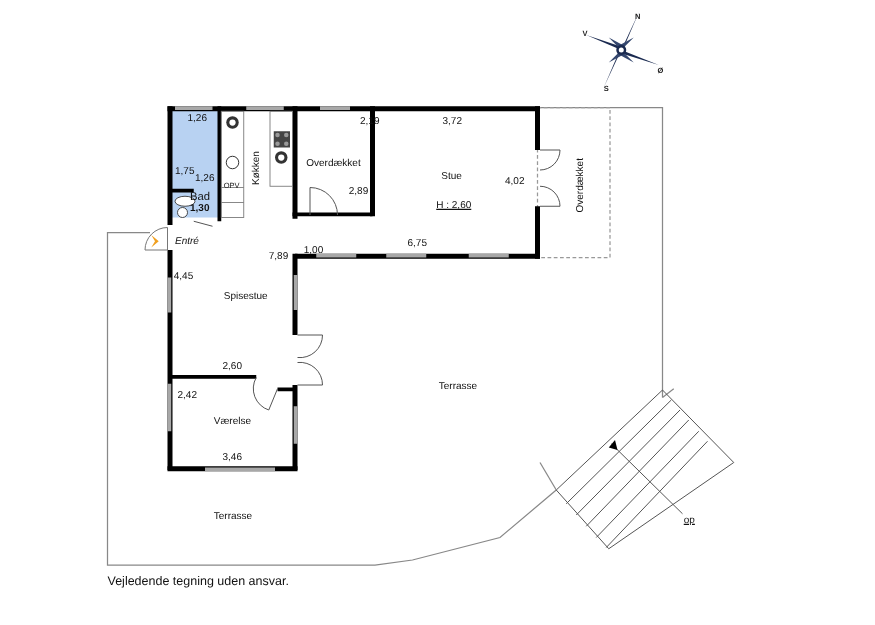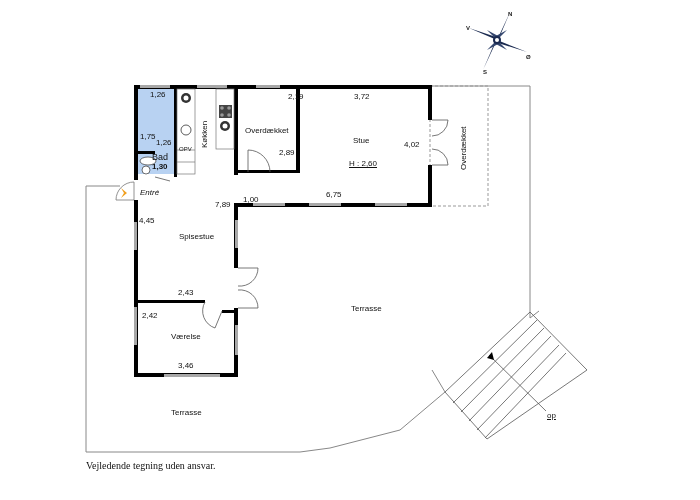--- a/index.html
+++ b/index.html
@@ -1,20 +1,20 @@
 <!DOCTYPE html>
 <html><head>
 <meta charset="utf-8">
 <style>
   html, body { margin:0; padding:0; background:#ffffff; }
   body { width:700px; height:500px; position:relative; overflow:hidden; font-family:"Liberation Sans", sans-serif; }
   svg { position:absolute; left:0; top:0; }
   .lbl { position:absolute; font-size:8px; color:#111; white-space:nowrap; line-height:1; font-family:"Liberation Sans", sans-serif; }
   .lbl.v { transform:rotate(-90deg); transform-origin:left top; }
-  .caption { position:absolute; left:86px; top:460px; font-size:10px; color:#111; font-family:Liberation Serif, serif; }
+  .caption { position:absolute; left:86px; top:460px; font-size:10px; color:#111; font-family:Liberation Sans, sans-serif; }
   .compass-lbl { position:absolute; font-size:6px; font-weight:bold; color:#222; }
 </style>
 </head>
 <body>
 
 <svg width="700" height="500">
 
   <polyline points="430,86 530,86 530,318" fill="none" stroke="#888" stroke-width="1"></polyline>
   <polyline points="120,186 86,186 86,452 300,452 330,448 400,430 445,392" fill="none" stroke="#888" stroke-width="1"></polyline>
   <line x1="445" y1="392" x2="432" y2="370" stroke="#888" stroke-width="1"></line>
@@ -151,21 +151,21 @@
 <span class="lbl" style="left:326px;top:191px;">6,75</span>
 
 <span class="lbl v" style="left:460px;top:170px;">Overdækket</span>
 
 <span class="lbl" style="left:140px;top:189px;font-style:italic;">Entré</span>
 <span class="lbl" style="left:243px;top:196px;">1,00</span>
 
 <span class="lbl" style="left:215px;top:201px;">7,89</span>
 <span class="lbl" style="left:139px;top:217px;">4,45</span>
 <span class="lbl" style="left:179px;top:233px;">Spisestue</span>
-<span class="lbl" style="left:178px;top:289px;">2,43</span>
+<span class="lbl" style="left:178px;top:289px;">2,60</span>
 
 <span class="lbl" style="left:142px;top:312px;">2,42</span>
 <span class="lbl" style="left:171px;top:333px;">Værelse</span>
 <span class="lbl" style="left:178px;top:362px;">3,46</span>
 
 <span class="lbl" style="left:351px;top:305px;">Terrasse</span>
 <span class="lbl" style="left:171px;top:409px;">Terrasse</span>
 <span class="lbl" style="left:547px;top:412px;text-decoration:underline;">op</span>
 
 <div class="caption">Vejledende tegning uden ansvar.</div>

